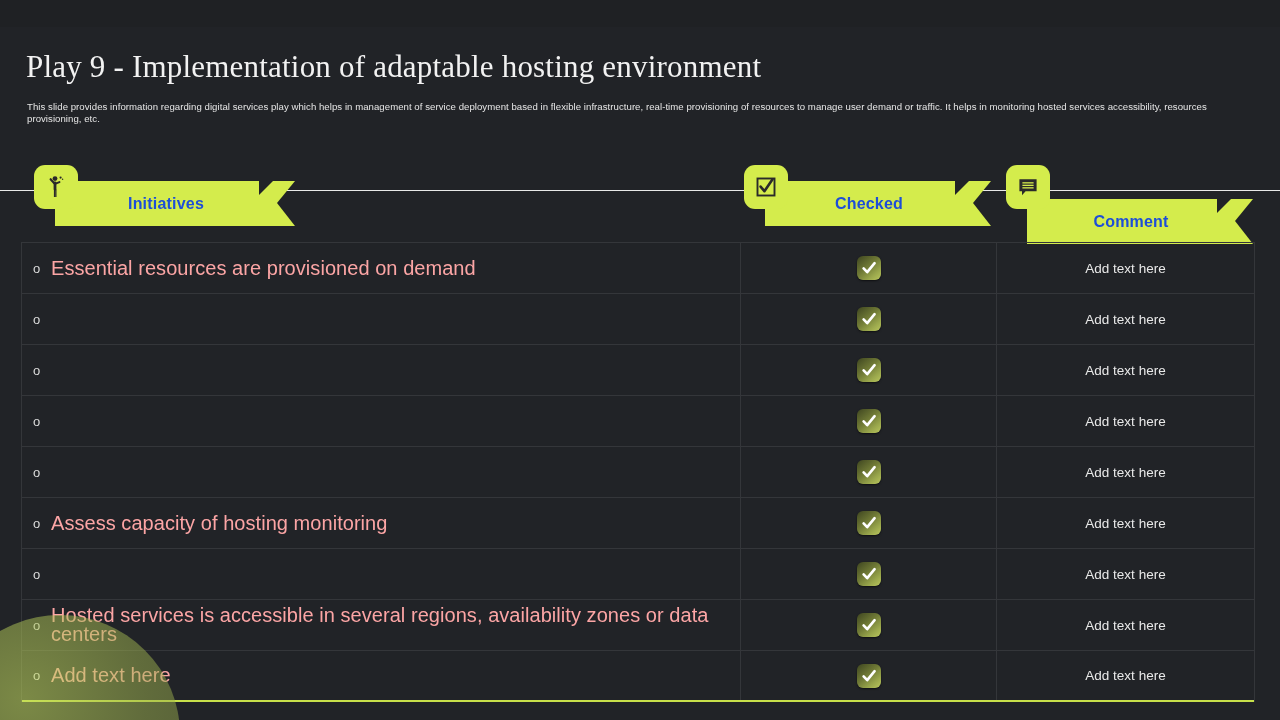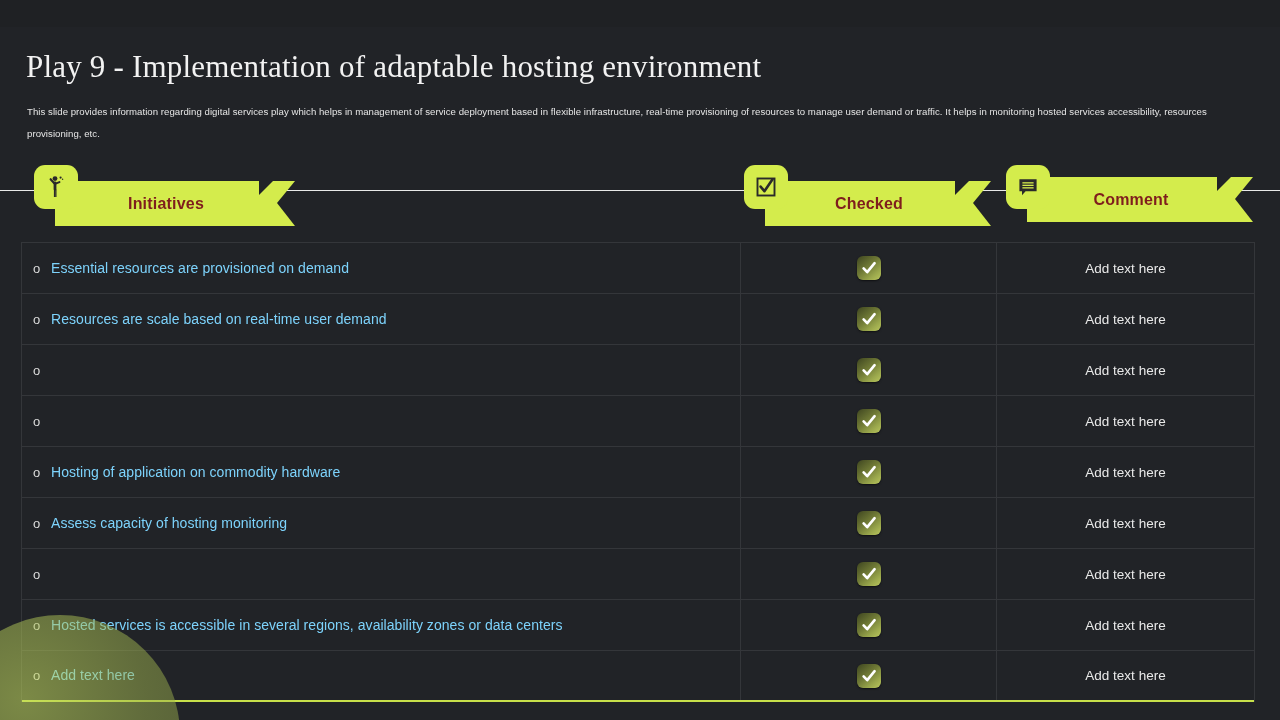--- a/index.html
+++ b/index.html
@@ -37,21 +37,21 @@
     font-weight: 400;
     color: #f2f2f2;
     letter-spacing: .2px;
     white-space: nowrap;
   }
   .subtitle {
     position: absolute;
     left: 27px; top: 74px;
     width: 1196px;
     font-size: 9.6px;
-    line-height: 22px;
+    line-height: 12px;
     color: #e6e6e6;
     letter-spacing: .05px;
   }
 
   
   .hrule {
     position: absolute;
     left: 0; top: 163px;
     width: 1280px; height: 1px;
     background: #e9e9e9;
@@ -79,21 +79,21 @@
     content: "";
     position: absolute;
     left: -18px; top: -22px;
     width: 0; height: 0;
     border-top: 14px solid #212327;
     border-right: 14px solid transparent;
   }
   .ribbon-label {
     font-size: 16px;
     font-weight: bold;
-    color: #7f1d1d;
+    color: #1d4ed8;
     letter-spacing: .2px;
     position: relative;
     z-index: 2;
   }
 
   .head-icon {
     position: absolute;
     width: 44px; height: 44px;
     border-radius: 11px;
     background: #d4ec4c;
@@ -132,23 +132,23 @@
   }
   .bullet {
     flex: 0 0 auto;
     width: 18px;
     font-size: 13px;
     color: #dcdcdc;
     line-height: 16px;
     padding-top: 1px;
   }
   .init-text {
-    font-size: 14px;
+    font-size: 20px;
     line-height: 19px;
-    color: #7dd3fc;
+    color: #fca5a5;
     letter-spacing: .05px;
   }
   .cell-checked {
     width: 256px;
     flex: 0 0 256px;
     display: flex;
     align-items: center;
     justify-content: center;
     border-right: 1px solid #34363a;
   }
@@ -221,21 +221,21 @@
 
   <div class="col-head" style="left:1006px; top:138px;">
     <div class="head-icon" style="left:0; top:0; position:absolute;">
       <svg width="26" height="26" viewBox="0 0 26 26">
         <path d="M4.4 5.2 h17.2 v12 h-11 l-3.6 4 v-4 h-2.6 z" fill="#2a2a2a"></path>
         <rect x="7.4" y="8.2" width="11.2" height="1.3" fill="#d4ec4c"></rect>
         <rect x="7.4" y="10.7" width="11.2" height="1.3" fill="#d4ec4c"></rect>
         <rect x="7.4" y="13.2" width="11.2" height="1.3" fill="#d4ec4c"></rect>
       </svg>
     </div>
-    <div class="ribbon" style="left:21px; top:12px; width:208px;align-items:center;">
+    <div class="ribbon" style="left:21px; top:34px; width:208px;align-items:center;">
       <span class="ribbon-label">Comment</span>
       <span class="notch"></span>
     </div>
   </div>
 
   <div class="table" id="table-body">
       <div class="row">
         <div class="cell-initiative">
           <span class="bullet">o</span>
           <span class="init-text">Essential resources  are provisioned on demand</span>
@@ -247,67 +247,65 @@
             </svg>
           </div>
         </div>
         <div class="cell-comment">
           <span class="comment-text">Add text here</span>
         </div>
       </div>
       <div class="row">
         <div class="cell-initiative">
           <span class="bullet">o</span>
-          <span class="init-text">Resources  are scale based on real-time  user  demand</span>
-        </div>
-        <div class="cell-checked">
-          <div class="check-badge">
-            <svg width="18" height="18" viewBox="0 0 18 18">
-              <path d="M3.6 9.4 L7.2 13.2 L14.6 4.2" stroke="#ffffff" stroke-width="2.6" fill="none" stroke-linecap="round" stroke-linejoin="round"></path>
-            </svg>
-          </div>
-        </div>
-        <div class="cell-comment">
-          <span class="comment-text">Add text here</span>
-        </div>
-      </div>
-      <div class="row">
-        <div class="cell-initiative">
-          <span class="bullet">o</span>
-        </div>
-        <div class="cell-checked">
-          <div class="check-badge">
-            <svg width="18" height="18" viewBox="0 0 18 18">
-              <path d="M3.6 9.4 L7.2 13.2 L14.6 4.2" stroke="#ffffff" stroke-width="2.6" fill="none" stroke-linecap="round" stroke-linejoin="round"></path>
-            </svg>
-          </div>
-        </div>
-        <div class="cell-comment">
-          <span class="comment-text">Add text here</span>
-        </div>
-      </div>
-      <div class="row">
-        <div class="cell-initiative">
-          <span class="bullet">o</span>
-        </div>
-        <div class="cell-checked">
-          <div class="check-badge">
-            <svg width="18" height="18" viewBox="0 0 18 18">
-              <path d="M3.6 9.4 L7.2 13.2 L14.6 4.2" stroke="#ffffff" stroke-width="2.6" fill="none" stroke-linecap="round" stroke-linejoin="round"></path>
-            </svg>
-          </div>
-        </div>
-        <div class="cell-comment">
-          <span class="comment-text">Add text here</span>
-        </div>
-      </div>
-      <div class="row">
-        <div class="cell-initiative">
-          <span class="bullet">o</span>
-          <span class="init-text">Hosting of application on commodity hardware</span>
+        </div>
+        <div class="cell-checked">
+          <div class="check-badge">
+            <svg width="18" height="18" viewBox="0 0 18 18">
+              <path d="M3.6 9.4 L7.2 13.2 L14.6 4.2" stroke="#ffffff" stroke-width="2.6" fill="none" stroke-linecap="round" stroke-linejoin="round"></path>
+            </svg>
+          </div>
+        </div>
+        <div class="cell-comment">
+          <span class="comment-text">Add text here</span>
+        </div>
+      </div>
+      <div class="row">
+        <div class="cell-initiative">
+          <span class="bullet">o</span>
+        </div>
+        <div class="cell-checked">
+          <div class="check-badge">
+            <svg width="18" height="18" viewBox="0 0 18 18">
+              <path d="M3.6 9.4 L7.2 13.2 L14.6 4.2" stroke="#ffffff" stroke-width="2.6" fill="none" stroke-linecap="round" stroke-linejoin="round"></path>
+            </svg>
+          </div>
+        </div>
+        <div class="cell-comment">
+          <span class="comment-text">Add text here</span>
+        </div>
+      </div>
+      <div class="row">
+        <div class="cell-initiative">
+          <span class="bullet">o</span>
+        </div>
+        <div class="cell-checked">
+          <div class="check-badge">
+            <svg width="18" height="18" viewBox="0 0 18 18">
+              <path d="M3.6 9.4 L7.2 13.2 L14.6 4.2" stroke="#ffffff" stroke-width="2.6" fill="none" stroke-linecap="round" stroke-linejoin="round"></path>
+            </svg>
+          </div>
+        </div>
+        <div class="cell-comment">
+          <span class="comment-text">Add text here</span>
+        </div>
+      </div>
+      <div class="row">
+        <div class="cell-initiative">
+          <span class="bullet">o</span>
         </div>
         <div class="cell-checked">
           <div class="check-badge">
             <svg width="18" height="18" viewBox="0 0 18 18">
               <path d="M3.6 9.4 L7.2 13.2 L14.6 4.2" stroke="#ffffff" stroke-width="2.6" fill="none" stroke-linecap="round" stroke-linejoin="round"></path>
             </svg>
           </div>
         </div>
         <div class="cell-comment">
           <span class="comment-text">Add text here</span>

